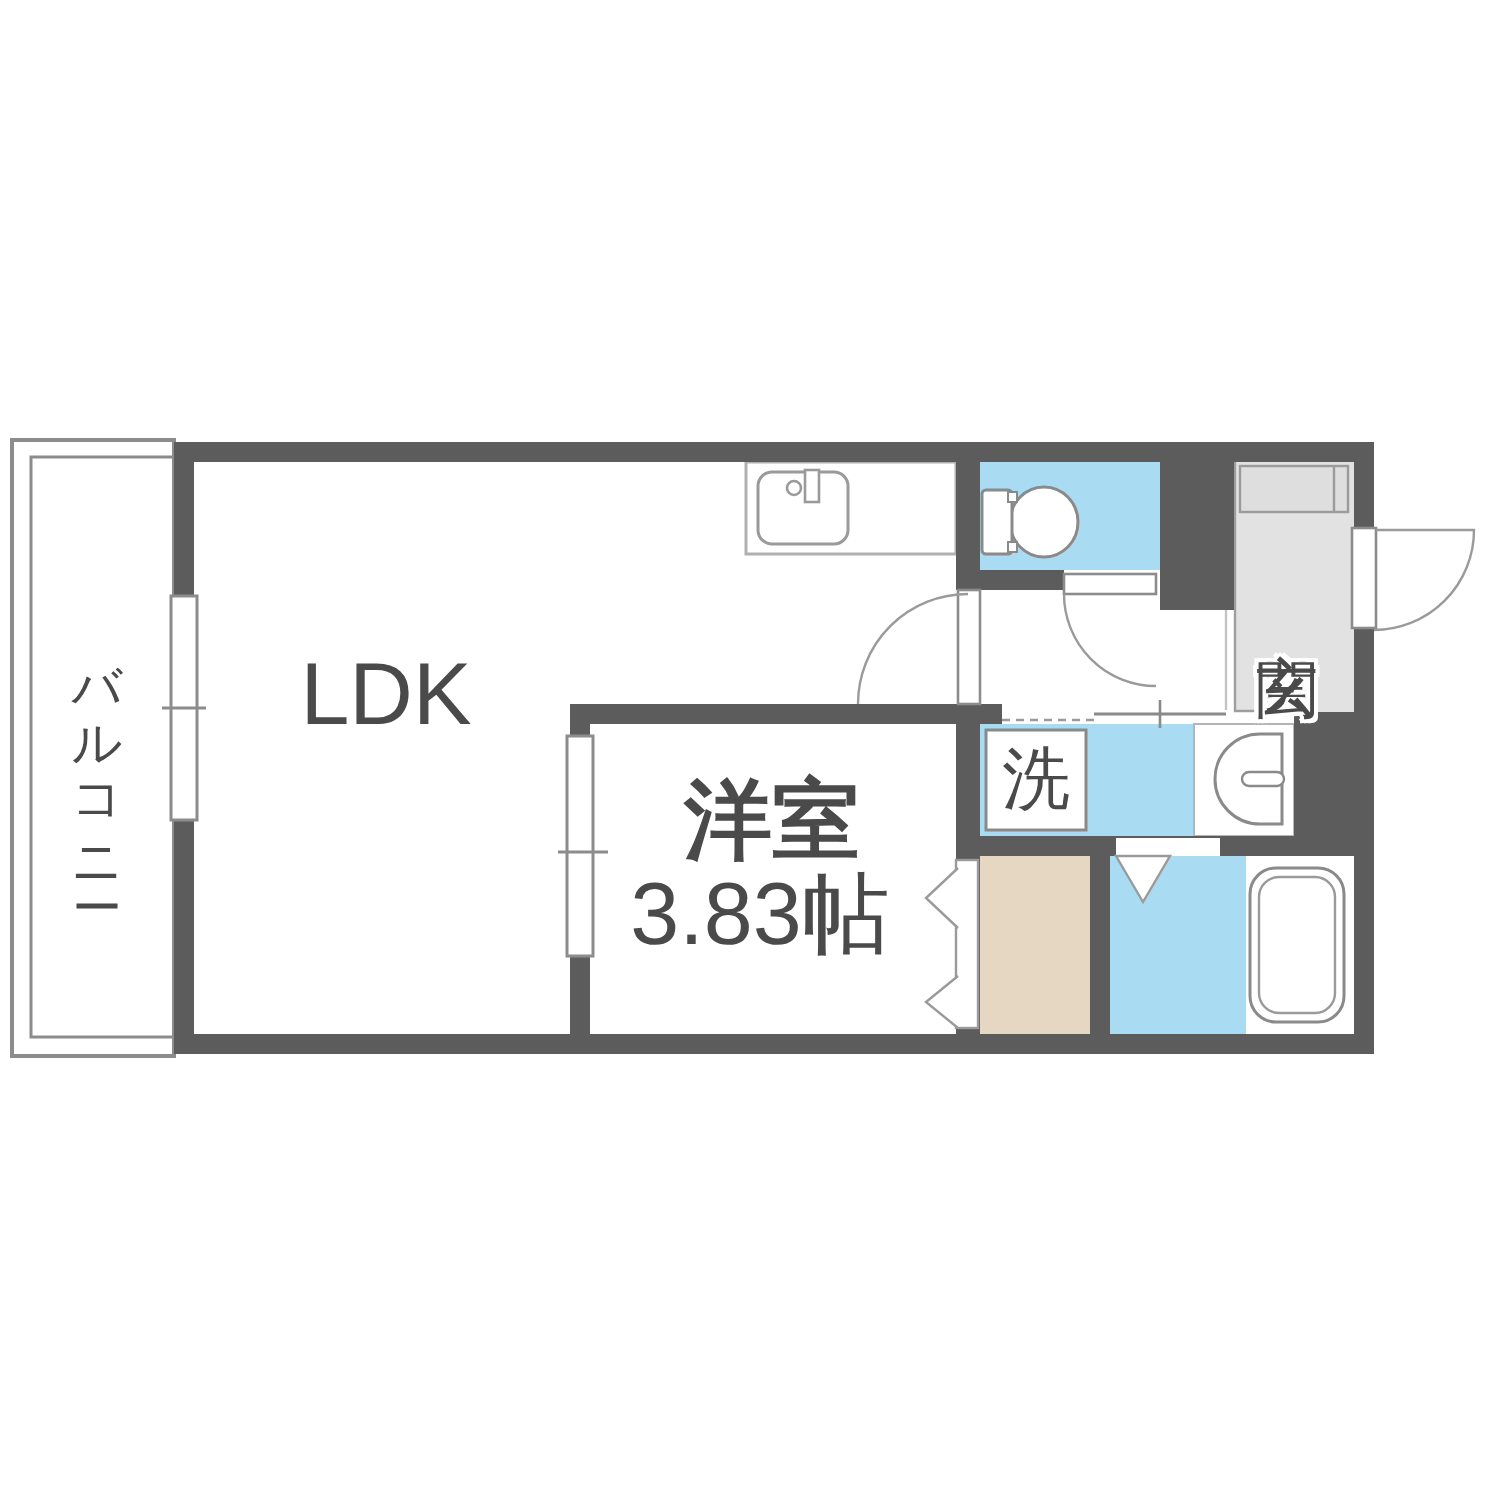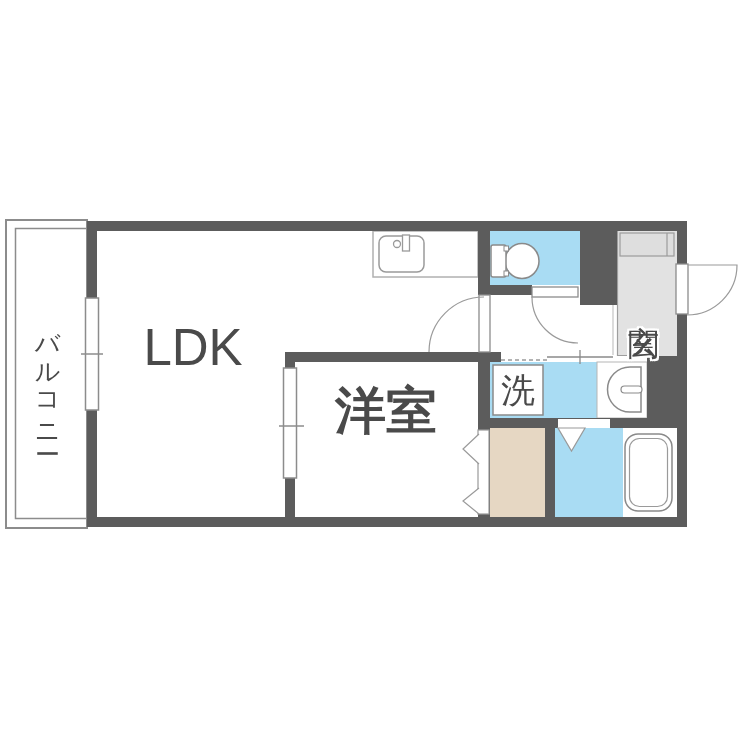--- a/index.html
+++ b/index.html
@@ -6,21 +6,21 @@
     --wall:#5c5c5c; --water-area-blue:#a9dcf3; --entrance-floor-gray:#e2e2e2;
     --shoebox-gray:#dedede; --closet-beige:#e6d7c3; --outline-gray:#8c8c8c;
     --fixture-gray:#9a9a9a; --text:#4a4a4a;
   }
   html,body{margin:0;padding:0;background:#fff;}
   .page{position:relative;width:750px;height:750px;background:#fff;overflow:hidden;
         font-family:"Liberation Sans","DejaVu Sans",sans-serif;}
   svg{position:absolute;left:0;top:0;}
   .lbl{position:absolute;color:var(--text);text-align:center;white-space:nowrap;
        font-family:"Liberation Sans","DejaVu Sans",sans-serif;}
-  .lbl.h{height:44px;line-height:44px;font-size:51px;}
+  .lbl.h{height:44px;line-height:44px;font-size:44px;}
   .lbl.v{writing-mode:vertical-rl;text-orientation:mixed;}
   .lbl.halo{text-shadow:-2px -2px 0 #fff,2px -2px 0 #fff,-2px 2px 0 #fff,2px 2px 0 #fff,
             0 -2px 0 #fff,0 2px 0 #fff,-2px 0 0 #fff,2px 0 0 #fff;}
 </style>
 </head>
 <body>
 
 <div class="page">
 
 <svg width="750" height="750" viewBox="0 0 750 750">
@@ -134,18 +134,19 @@
   <g>
     <rect x="493" y="365" width="50" height="50" fill="#fff" stroke="#8a8a8a" stroke-width="1.5"></rect>
   </g>
 </svg>
 
 <div class="lbl v" style="left:35px;top:304px;width:30px;height:150px;font-size:25px;letter-spacing:3px;">バルコニー</div>
 
 <div class="lbl h" style="left:98px;top:326px;width:190px;">LDK</div>
 
 <div class="lbl h" style="left:296px;top:389px;width:180px;font-weight:bold;">洋室</div>
+<div class="lbl h" style="left:290px;top:436px;width:180px;">3.83帖</div>
 
 <div class="lbl v halo" style="left:630px;top:261px;width:34px;height:90px;font-size:31px;letter-spacing:5px;">玄関</div>
 
 <div class="lbl" style="left:493px;top:369px;width:50px;height:42px;line-height:42px;font-size:34px;">洗</div>
 
 </div>
 
 </body></html>

